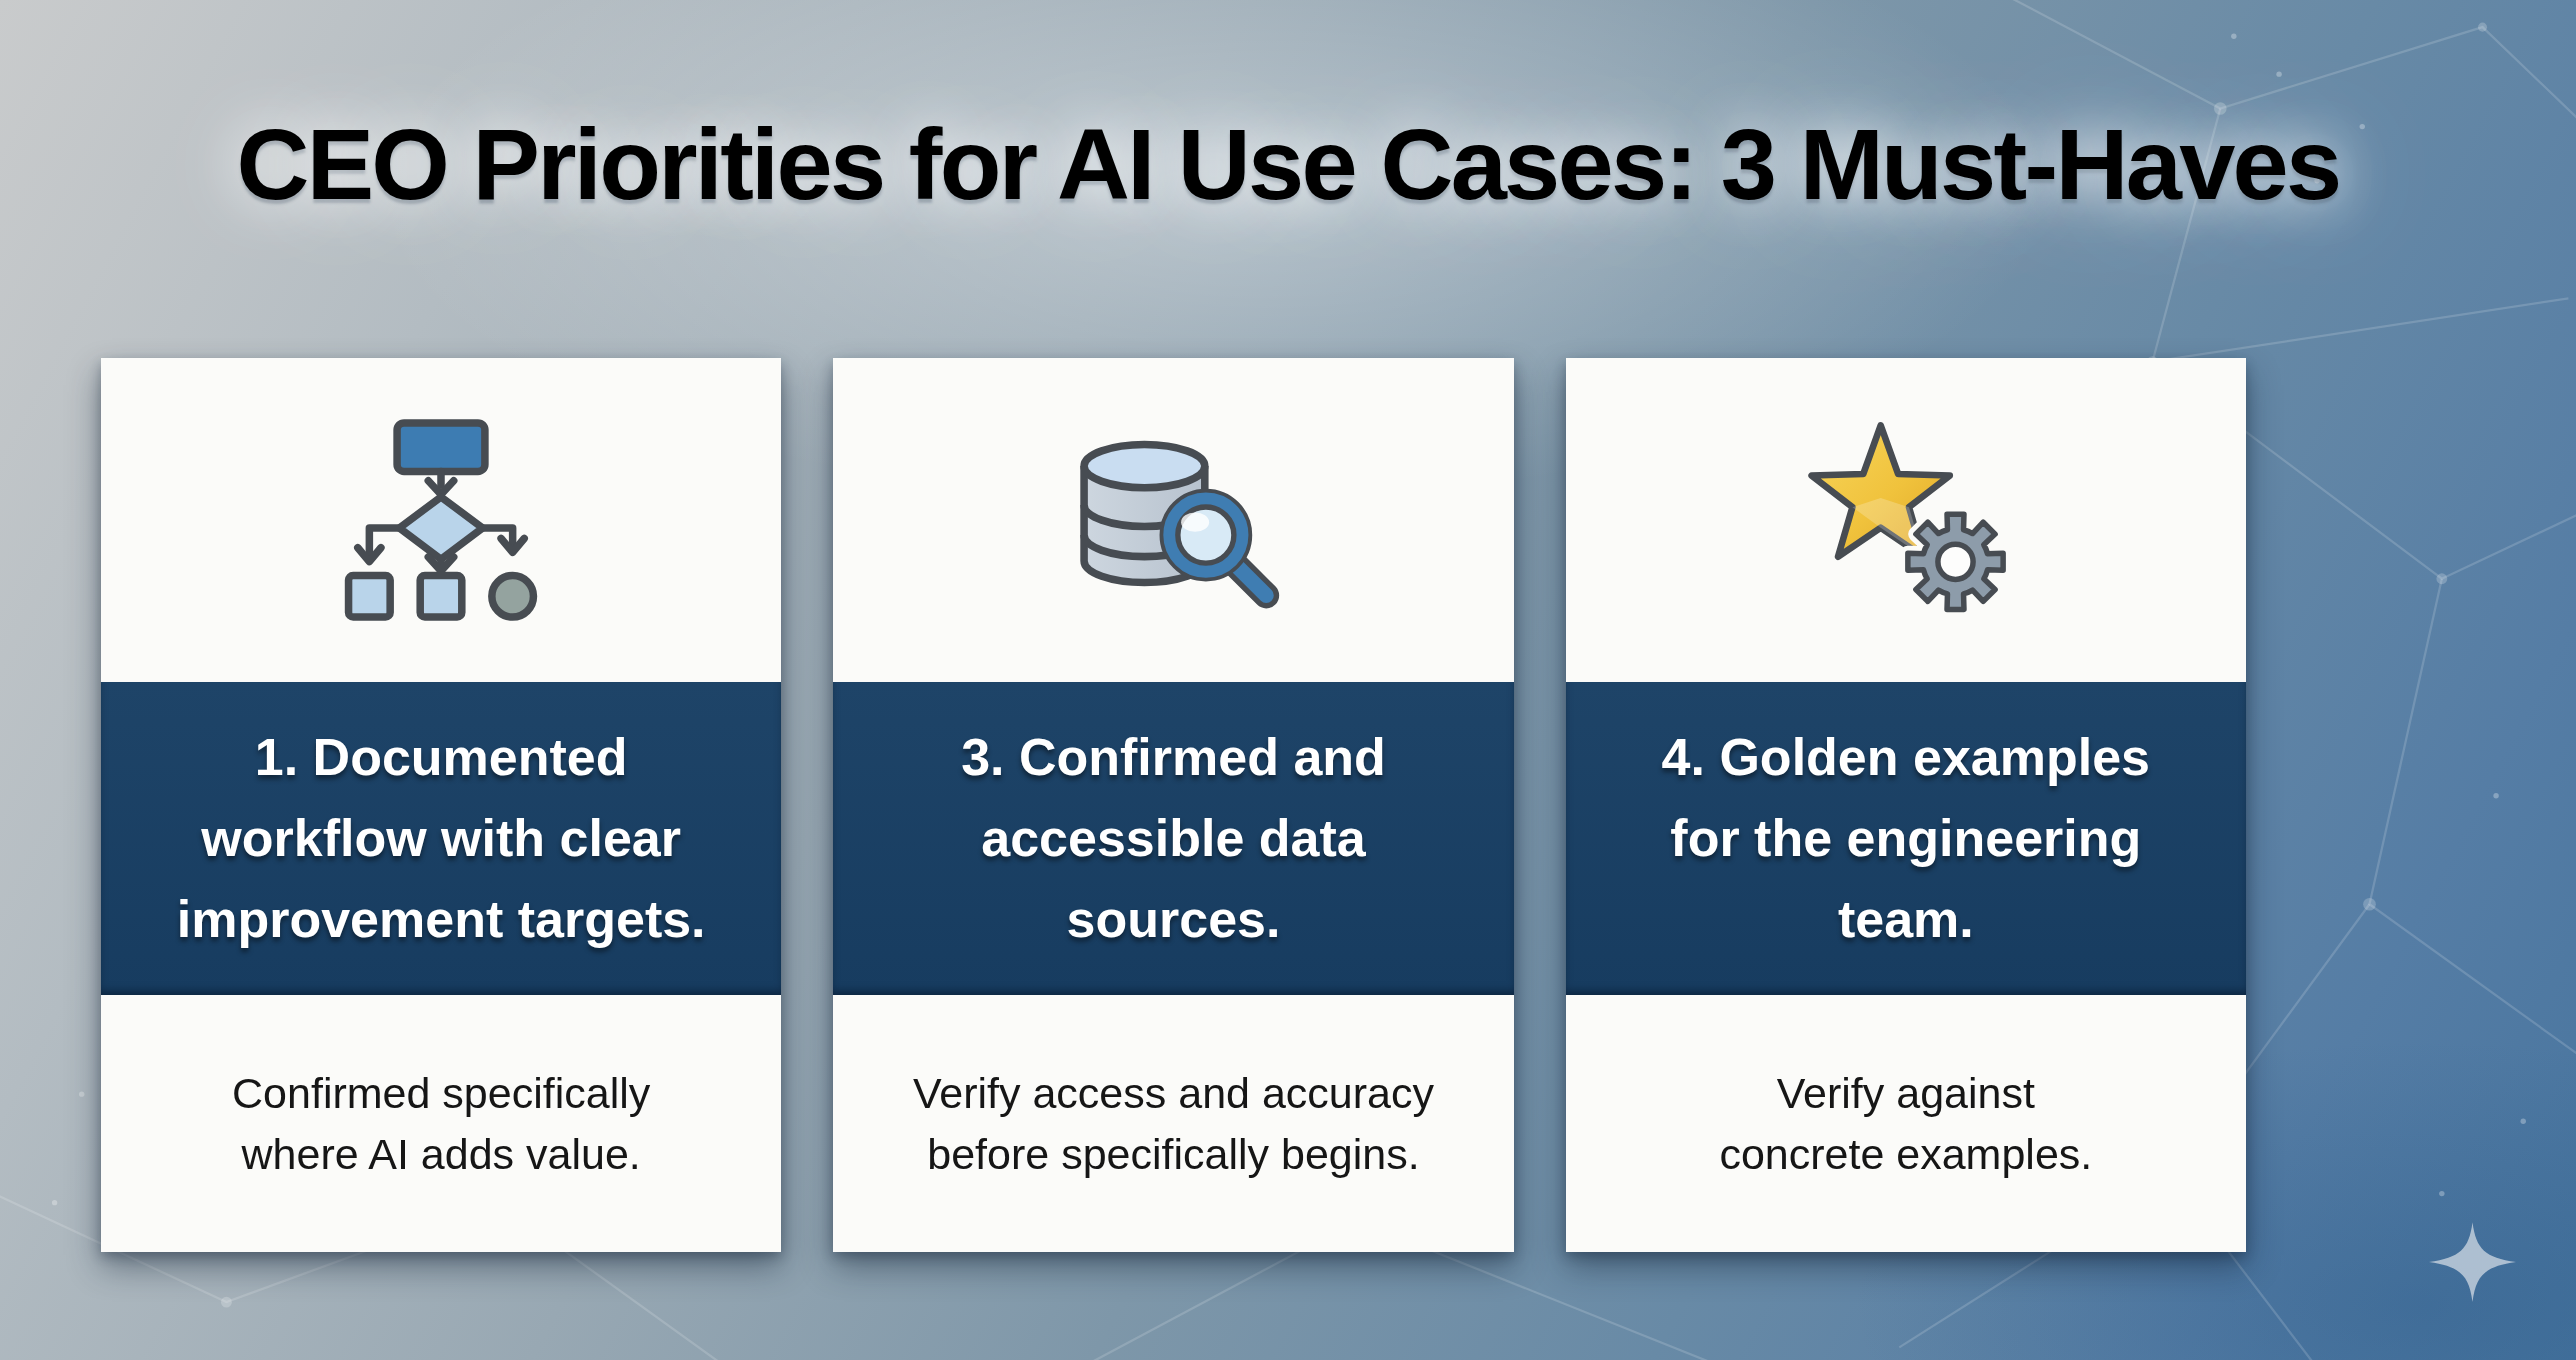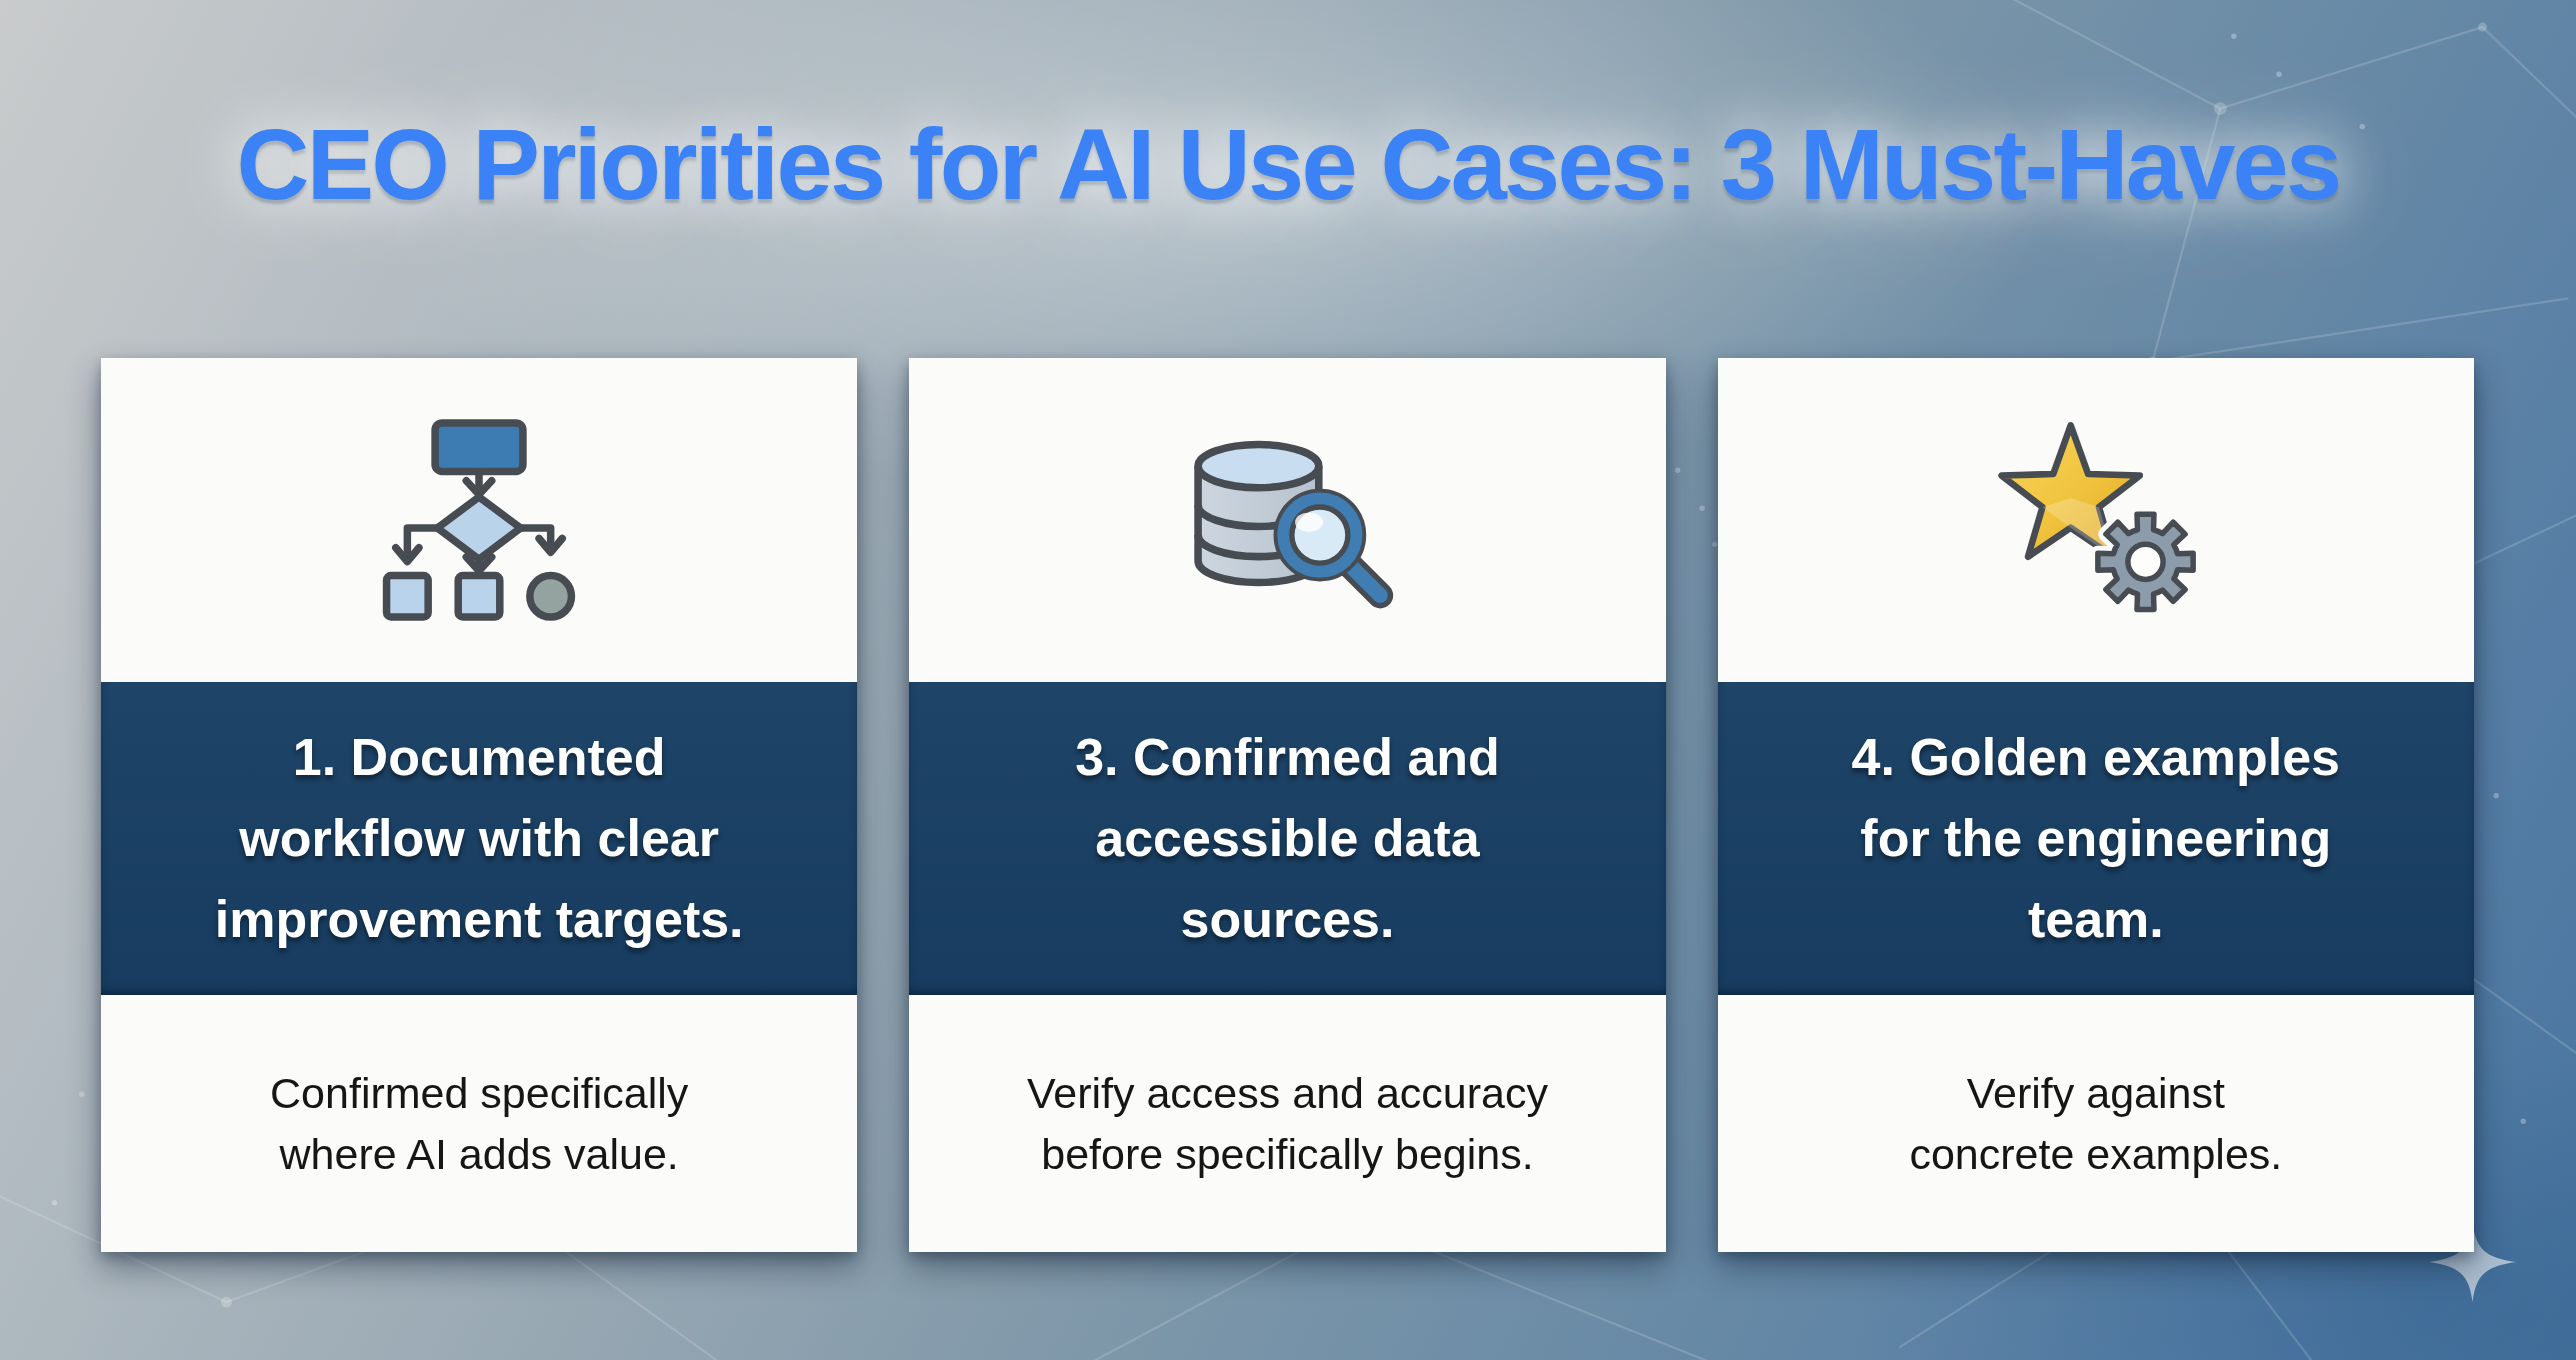--- a/index.html
+++ b/index.html
@@ -22,32 +22,32 @@
   
   .title {
     position: absolute;
     top: 107px; left: 0; right: 0;
     z-index: 3;
     text-align: center;
     font-size: 101px;
     font-weight: bold;
     letter-spacing: -2.7px;
     white-space: nowrap;
-    color: #3b82f6;
+    color: #000000;
     text-shadow:
       0 0 50px rgba(255,255,255,0.95),
       0 0 109px rgba(255,255,255,0.55),
       0 3.6px 2.7px rgba(25,45,70,0.35);
   }
 
   
   .cards {
     position: absolute;
     left: 101px; top: 358px;
-    width: 2373px; height: 894px;
+    width: 2145px; height: 894px;
     display: flex;
     gap: 52px;
     z-index: 4;
   }
   .card {
     flex: 1;
     display: flex;
     flex-direction: column;
     background: #fbfbf9;
     box-shadow: 0 14.5px 31px rgba(15,32,52,0.45), 0 4.5px 11px rgba(15,32,52,0.30);

